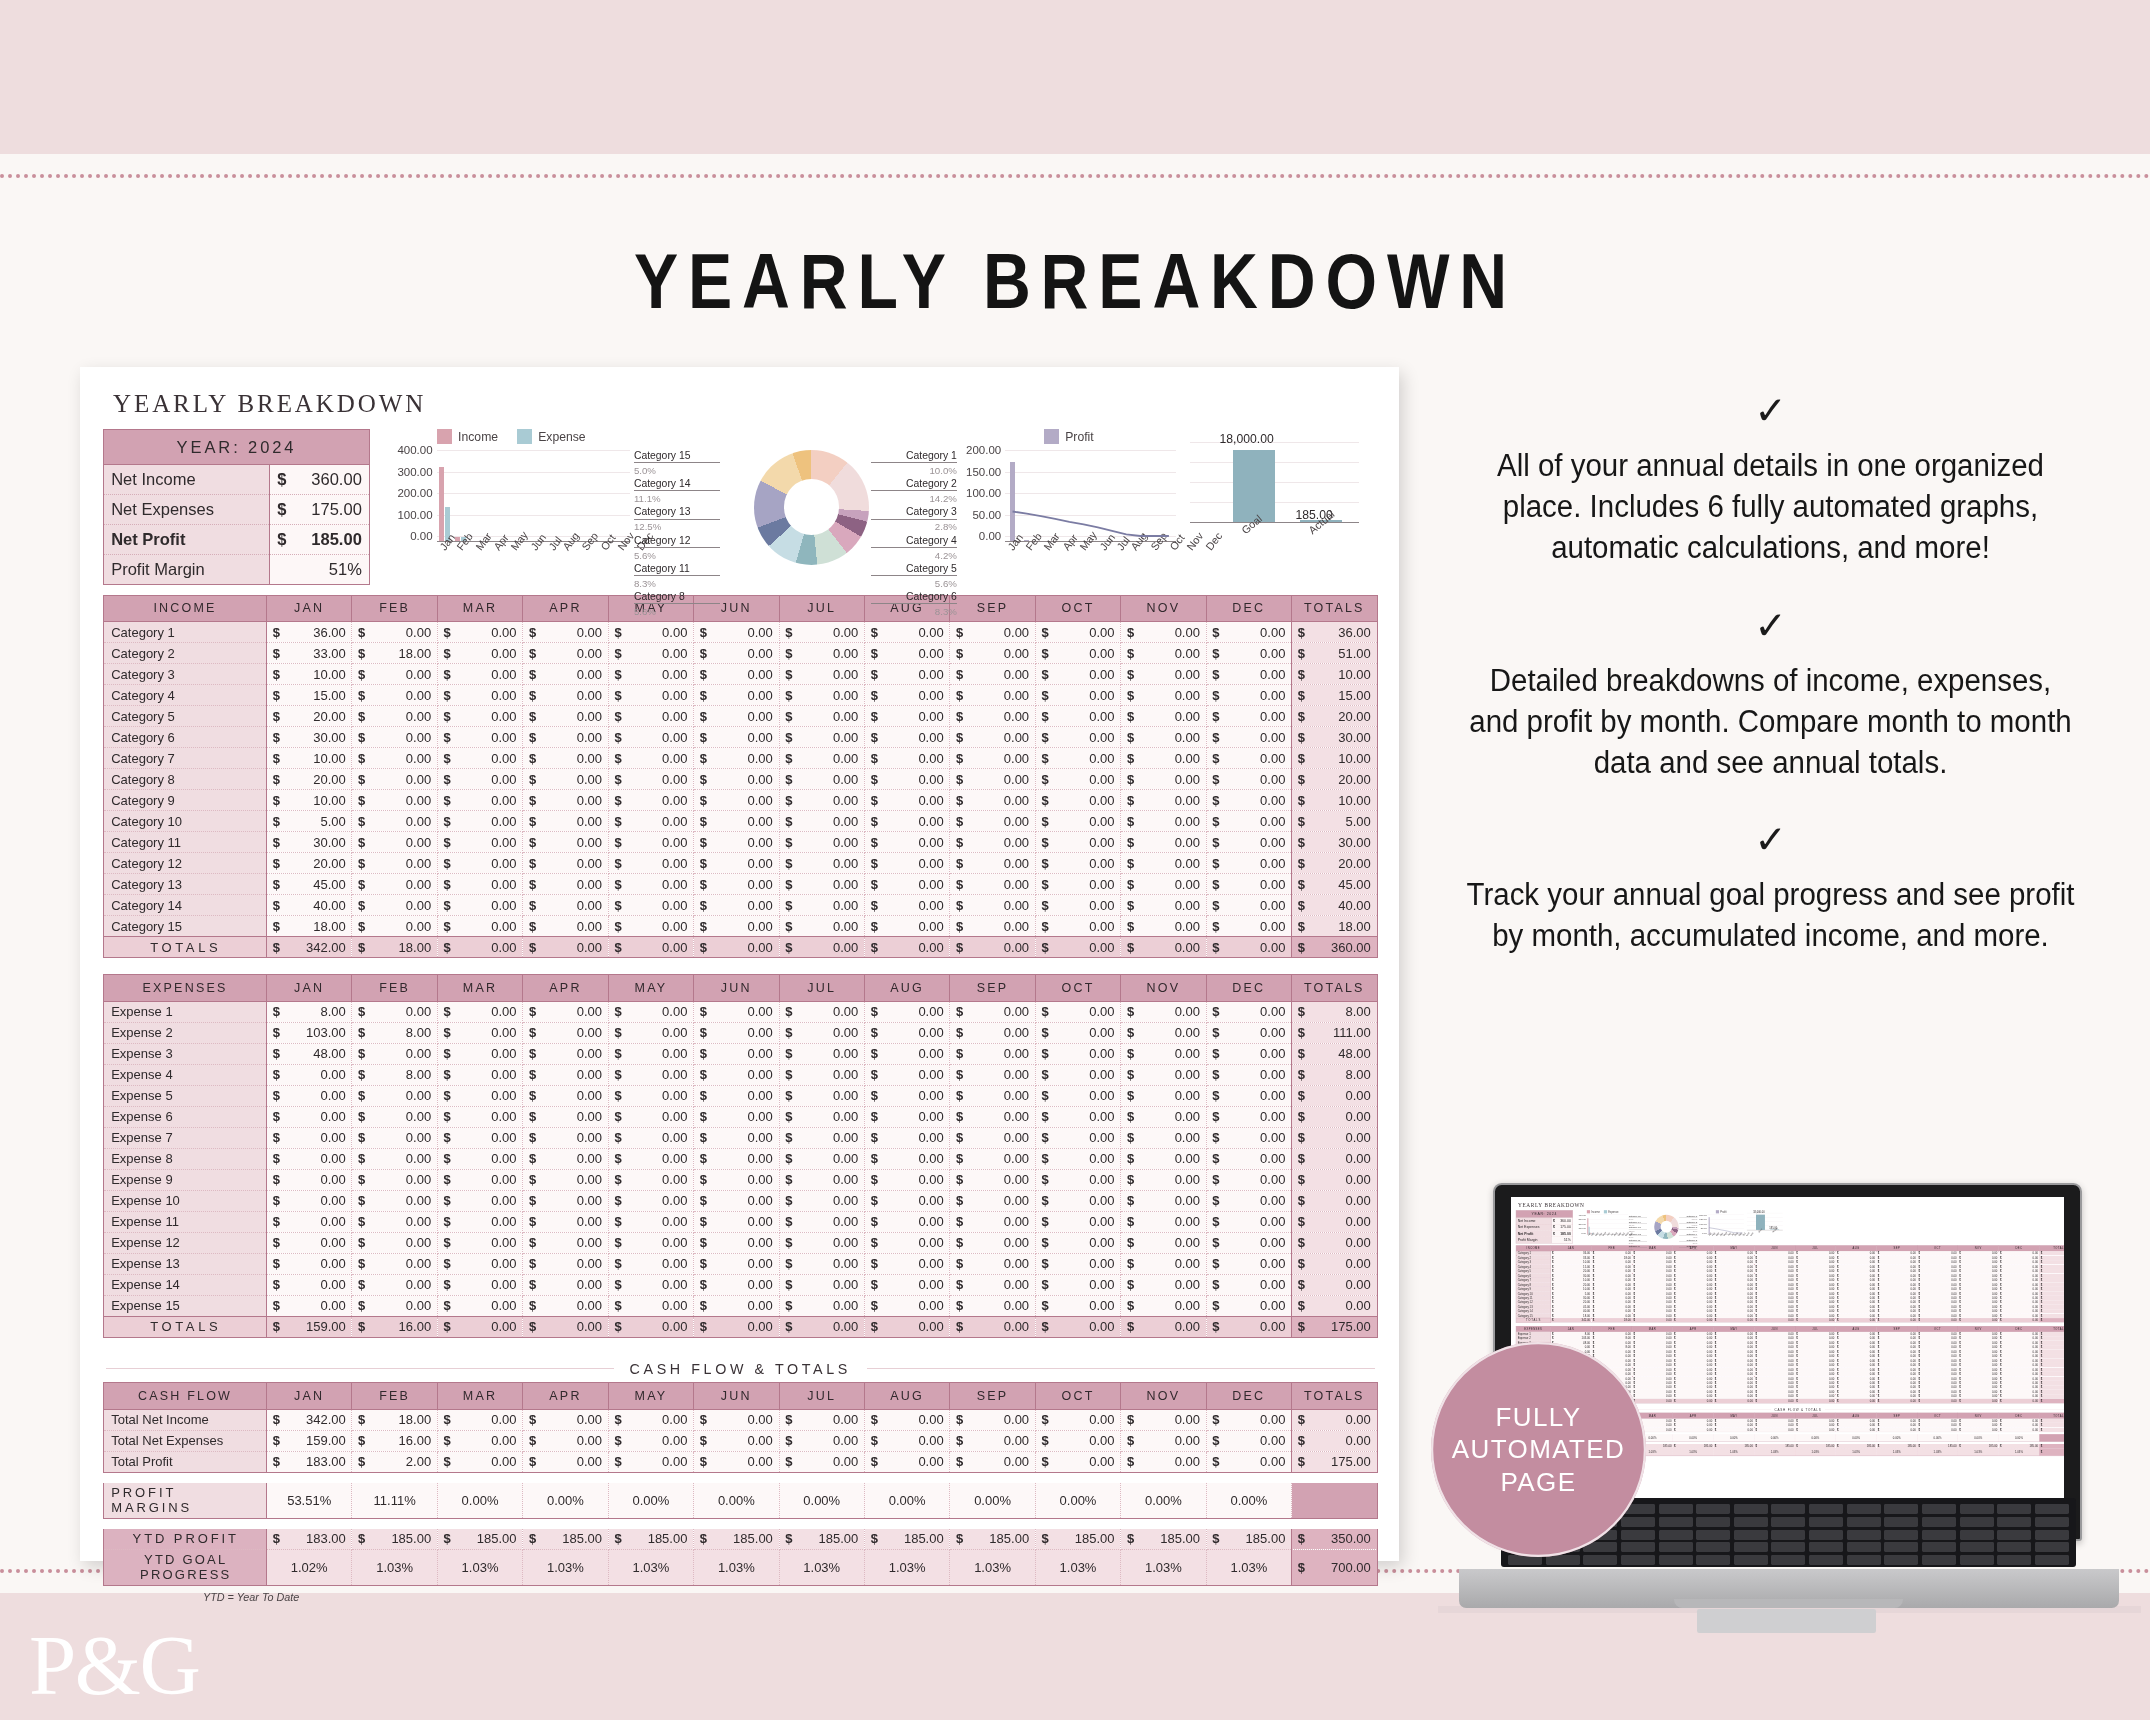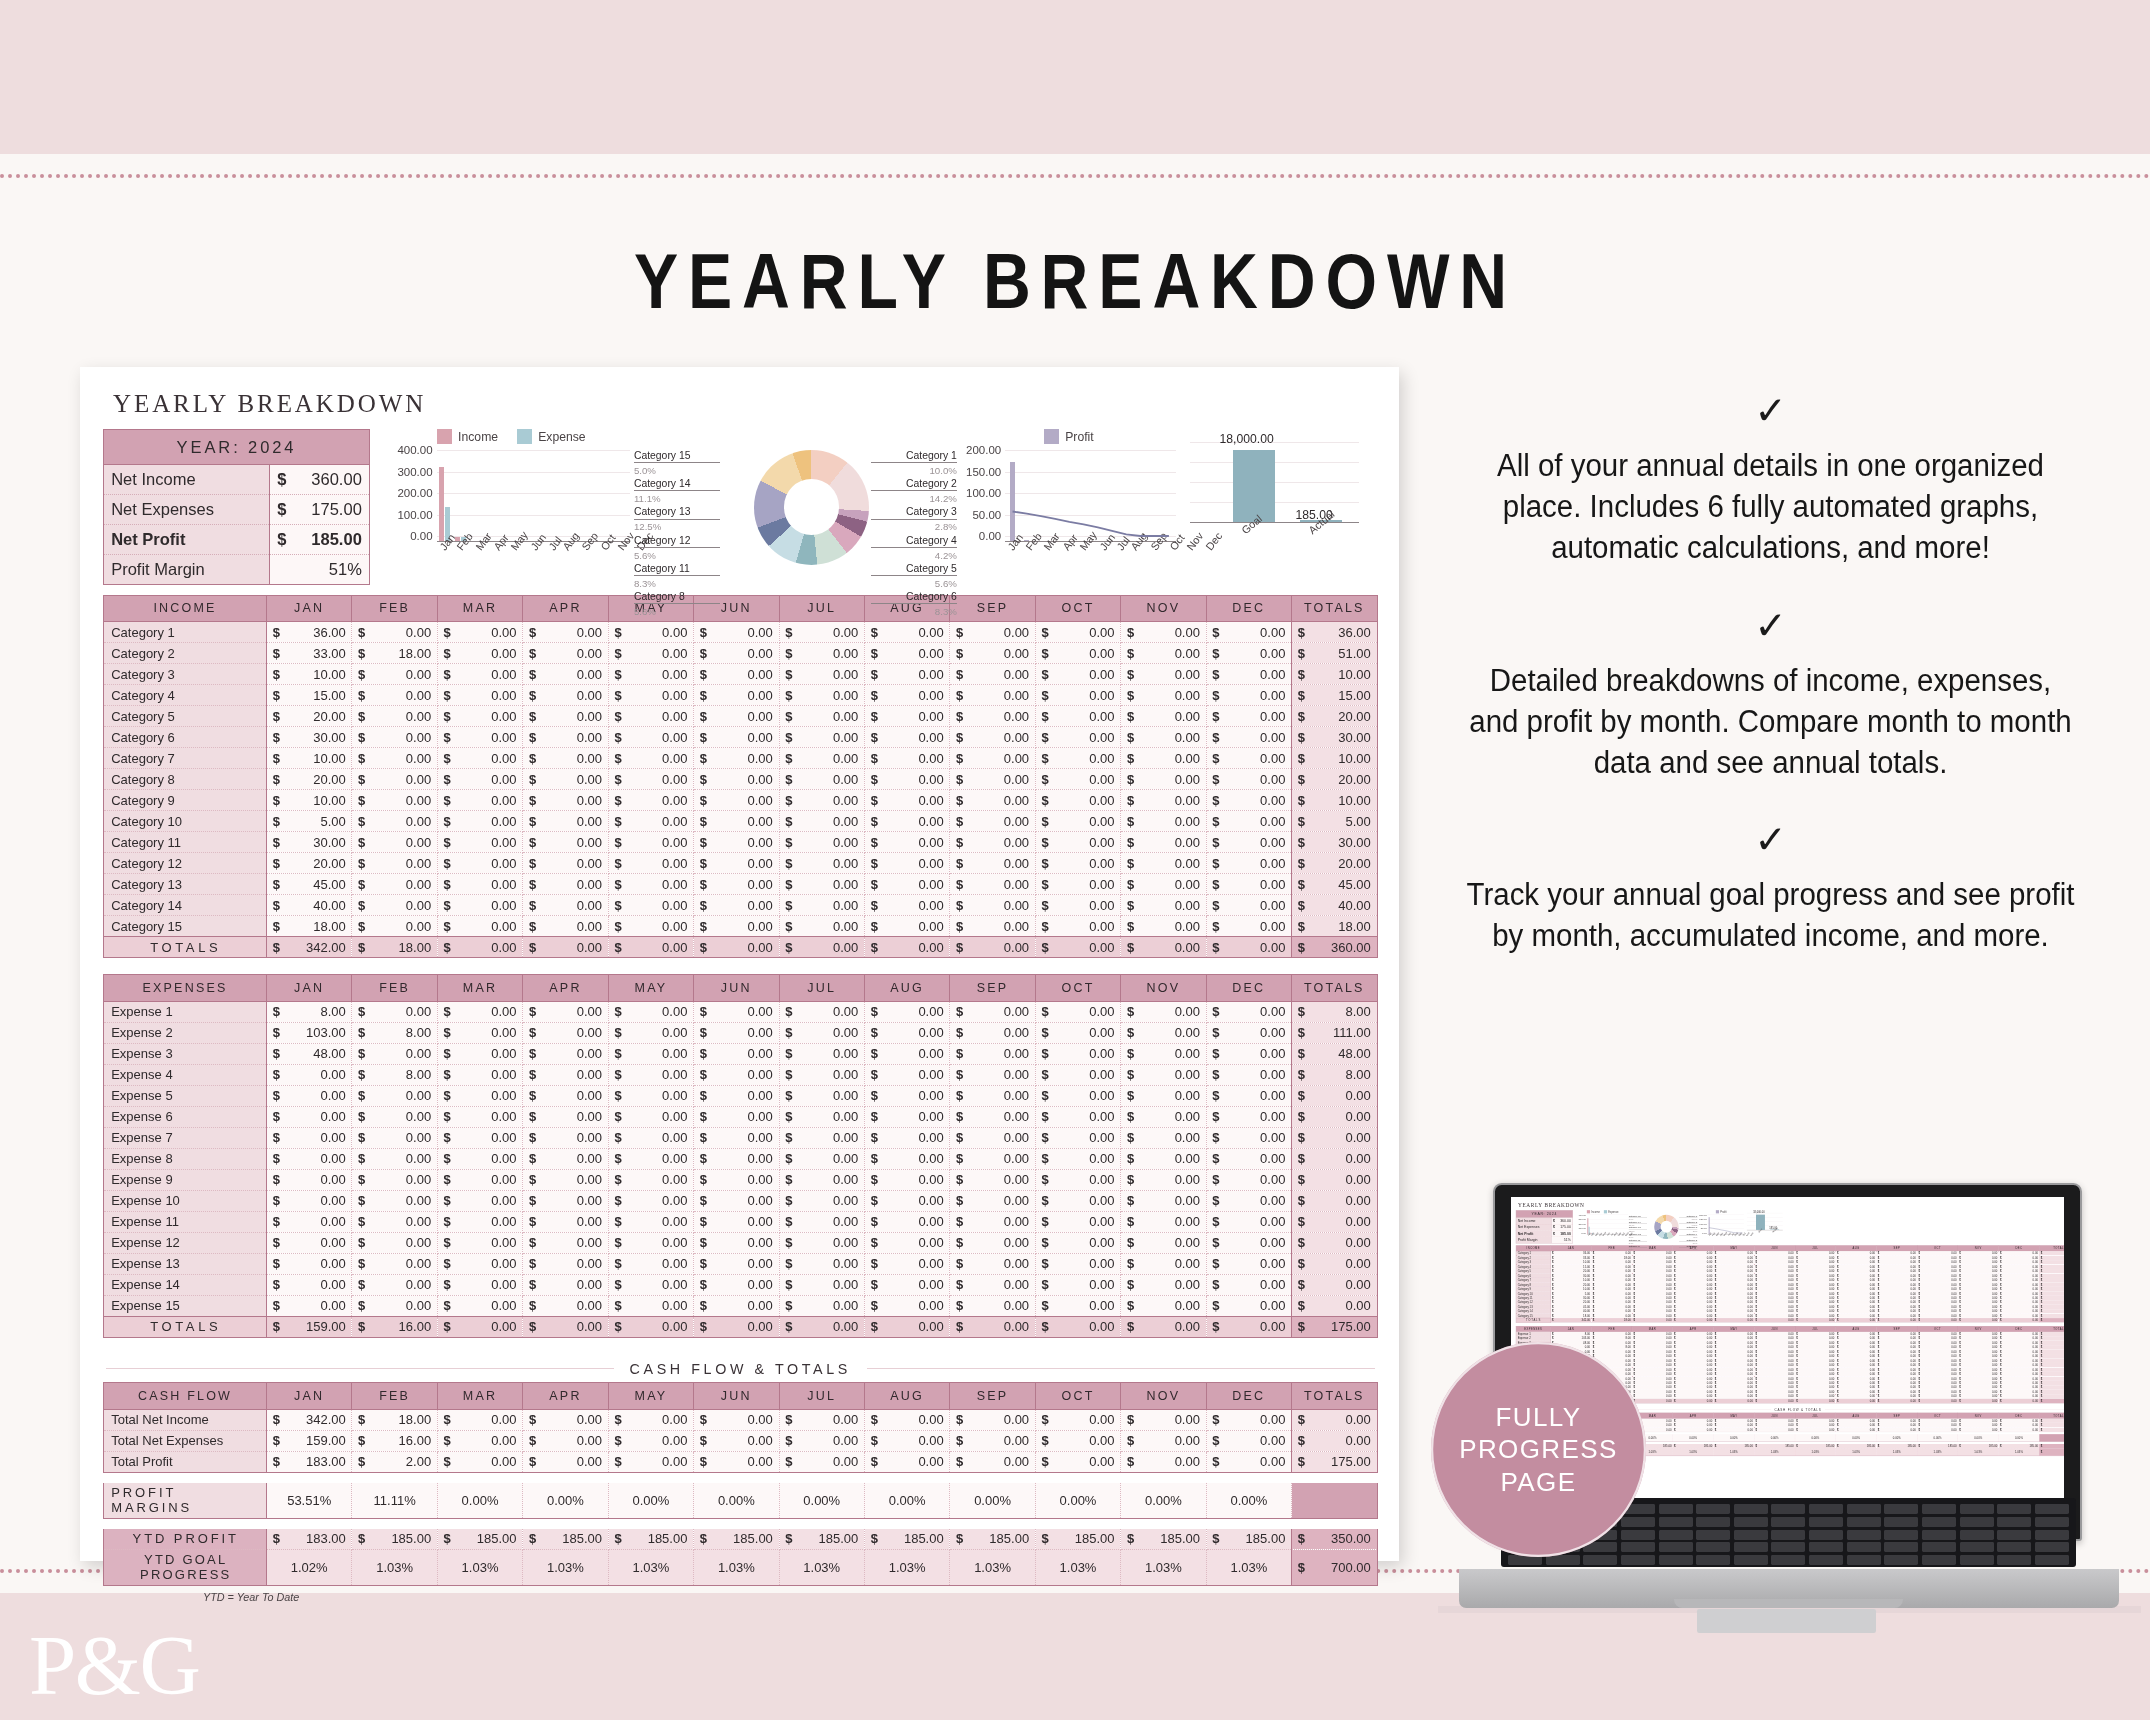--- a/index.html
+++ b/index.html
@@ -2214,15 +2214,15 @@
         <div class="key"></div>
         <div class="key"></div>
         <div class="key"></div>
         <div class="key"></div>
         <div class="key"></div>
       </div>
     </div>
   <div class="trackpad"></div>
 </div>
 <div class="badge">
-    <span>FULLY PROGRESS PAGE</span>
+    <span>FULLY AUTOMATED PAGE</span>
   </div>
 
 
 </body></html>

